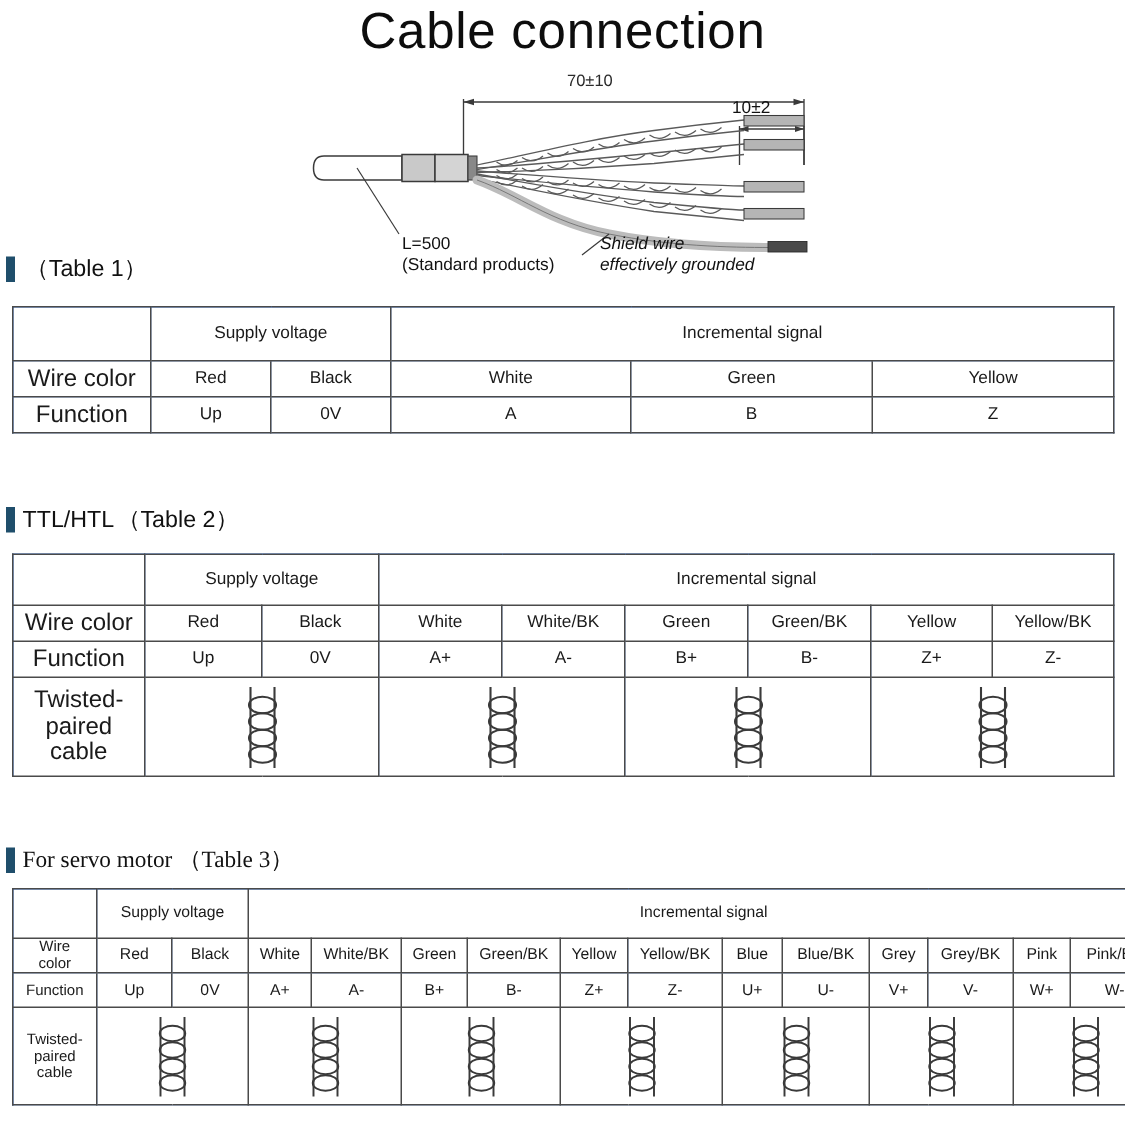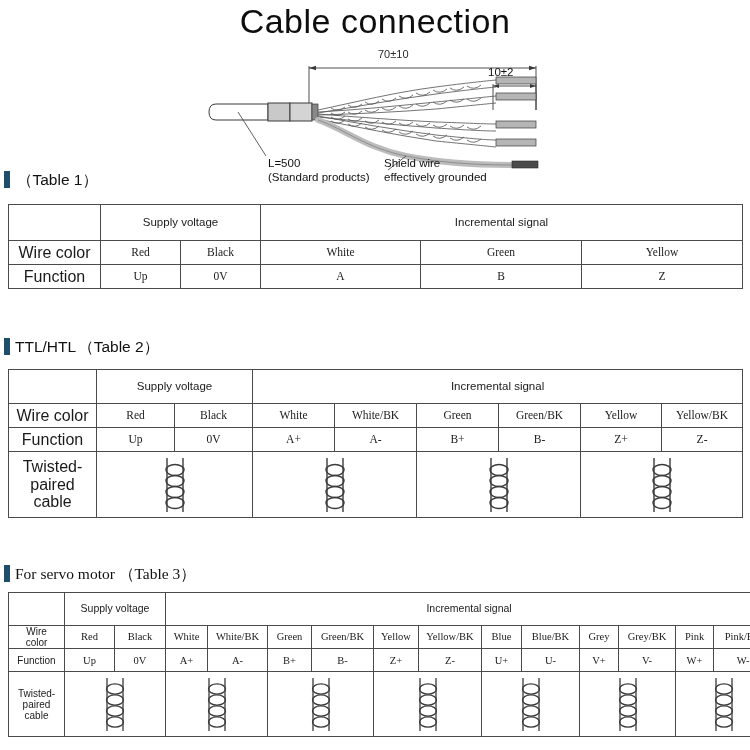--- a/index.html
+++ b/index.html
@@ -77,21 +77,21 @@
     background: #f7cb8e;
     font-size: 11.5px;
   }
   td.corner {
     background: #f7cb8e;
   }
   td.rowlbl {
     background: #fbe7c2;
     font-size: 16px;
   }
-  td.val { font-size: 11.5px; font-family: Liberation Serif, serif; }
+  td.val { font-size: 11.5px; }
 
   
   #tbl1 { top: 204px; left: 8px; width: 734px; }
   #tbl1 td { height: 24px; }
   #tbl1 tr.r-head td { height: 36px; }
 
   
   #tbl2 { top: 369px; left: 8px; width: 734px; }
   #tbl2 td { height: 24px; }
   #tbl2 tr.r-head td { height: 34px; }
@@ -181,21 +181,21 @@
       </g>
     </svg>
 
     <div style="position:absolute; left:182px; top:4px; font-size:11px; color:#2b2b2b;">70±10</div>
     <div style="position:absolute; left:292px; top:22px; font-size:11.5px; color:#111;">10±2</div>
 
     <div style="position:absolute; left:72px; top:112px; font-size:11.5px; color:#111; line-height:1.25;">
       <div>L=500</div>
       <div>(Standard products)</div>
     </div>
-    <div style="position:absolute; left:188px; top:112px; font-size:11.5px; color:#111; line-height:1.25;">
+    <div style="position:absolute; left:204px; top:112px; font-size:11.5px; color:#111; line-height:1.25;font-style:italic;">
       <div>Shield wire</div>
       <div>effectively grounded</div>
     </div>
   </div>
 
   <div class="section-head" id="head-t1">
     <span class="bar"></span>
     <span class="txt" style="margin-left:2px;">（Table 1）</span>
   </div>
 

